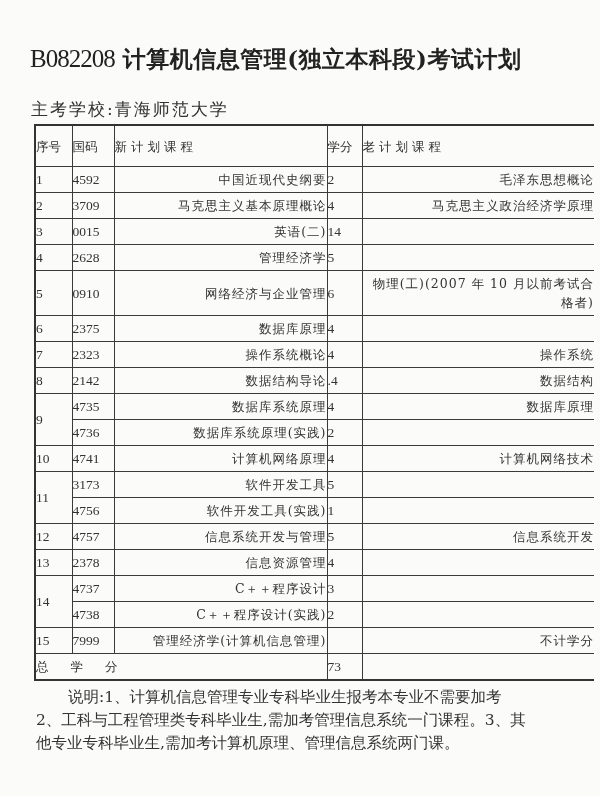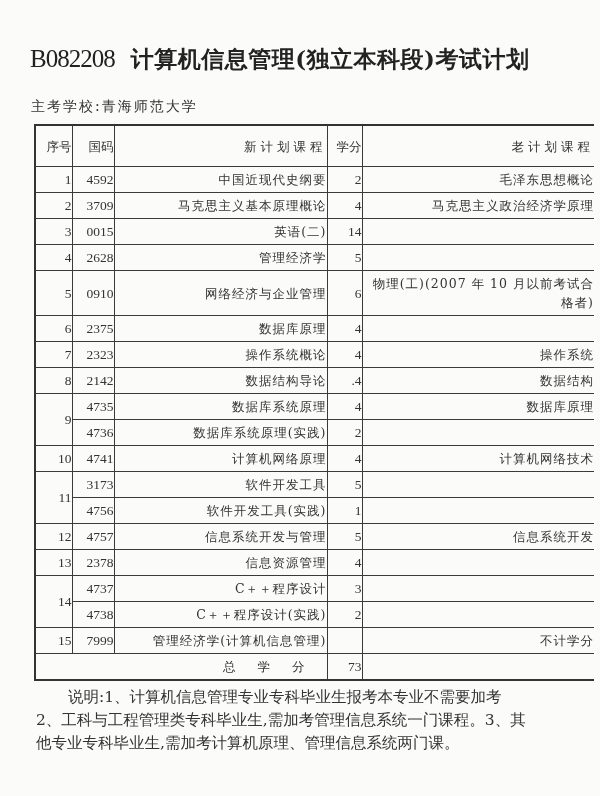--- a/index.html
+++ b/index.html
@@ -8,39 +8,39 @@
     background: #fbfbf9;
     font-family: "DejaVu Serif", "Liberation Serif", serif;
     color: #2a2a2a;
     position: relative;
   }
   .title {
     position: absolute; left: 30px; top: 44px; width: 580px;
     font-size: 23px; font-weight: bold; letter-spacing: 0.5px;
     white-space: nowrap; color: #222;
   }
-  .title .code { font-family: "Liberation Serif", serif; font-weight: normal; font-size: 25px; letter-spacing: -1px; margin-right: 16px; }
+  .title .code { font-family: "Liberation Serif", serif; font-weight: normal; font-size: 25px; letter-spacing: -1px; margin-right: 8px; }
   .school {
     position: absolute; left: 31px; top: 98px;
-    font-size: 14px; letter-spacing: 2px; color: #333;
+    font-size: 17px; letter-spacing: 2px; color: #333;
     white-space: nowrap;
   }
   table.plan {
     position: absolute; left: 34px; top: 124px;
     border-collapse: collapse; table-layout: fixed;
     font-size: 12.5px; color: #333;
   }
   table.plan td, table.plan th {
     border: 1px solid #3a3a3a; padding: 0; height: 25px;
     font-weight: normal; line-height: 15px;
   }
   table.plan { border-top: 2px solid #333; border-bottom: 2px solid #333; border-left: 2px solid #333; }
   table.plan td.last, table.plan th.last { border-right: none; }
   table.plan th { height: 40px; letter-spacing: 4px; }
-  .c { text-align: right; margin-left: 9px; }
+  .c { text-align: left; margin-left: 9px; }
   .l { text-align: right; padding-left: 8px !important; letter-spacing: 1px; }
   .num { font-family: "Liberation Serif", serif; font-size: 13.5px; }
   .h2 { height: 44px !important; }
   .wrap { white-space: normal; line-height: 19px !important; padding-right: 0 !important; margin-top: 35px; }
   .total { letter-spacing: 22px; }
   .notes {
     position: absolute; left: 36px; top: 686px; width: 580px;
     font-size: 15.5px; line-height: 23px; color: #333;
   }
   .notes p { margin: 0; white-space: nowrap; }

